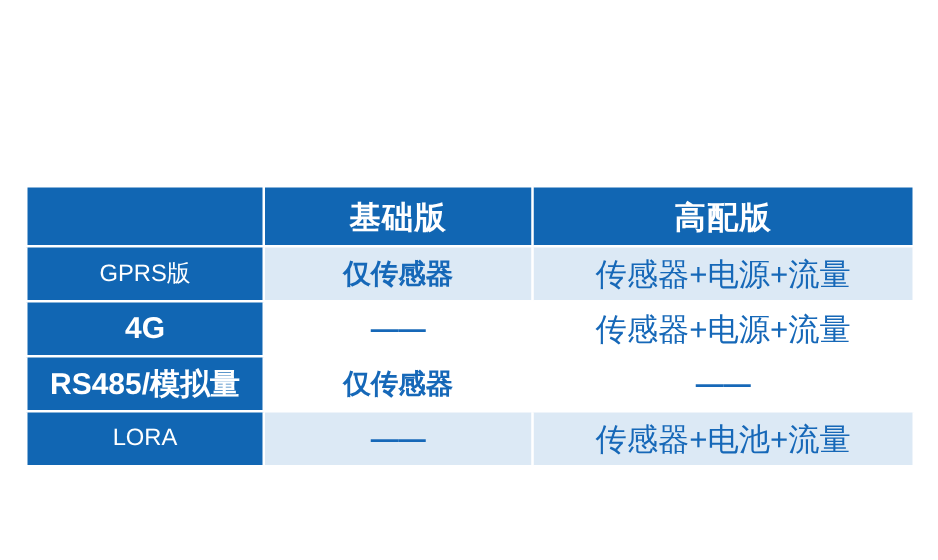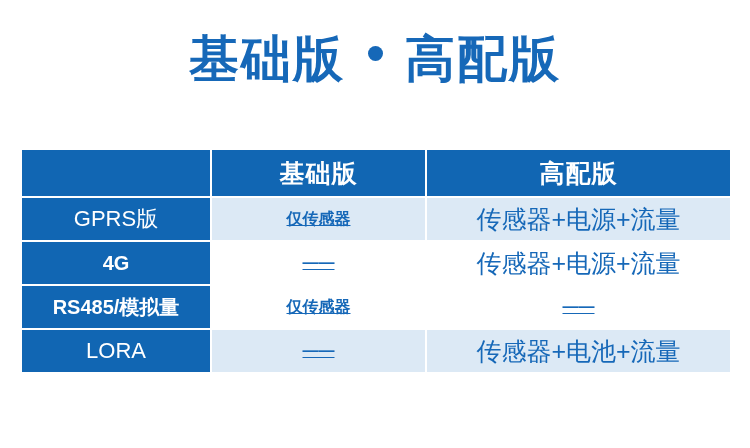--- a/index.html
+++ b/index.html
@@ -76,62 +76,56 @@
     font-size: 25px;
     font-weight: bold;
     letter-spacing: 1px;
   }
   tr.head th.blank {
     background: #1166b3;
   }
   
   tr.row td {
     height: 42px;
-    font-size: 22px;
+    font-size: 19px;
   }
   
   td.label {
     background: #1166b3;
     color: #ffffff;
     font-size: 21px;
     font-weight: normal;
   }
   td.label.bold {
     font-weight: bold;
-    font-size: 20px;
+    font-size: 24px;
   }
   
   td.val {
     color: #1668b8;
   }
   td.val.light {
     background: #dce9f5;
   }
   td.val.white {
     background: #ffffff;
   }
   td.val.big {
-    font-size: 16px;
+    font-size: 22px;
     font-weight: bold;
-    text-decoration: underline;
   }
   td.val.small {
     font-size: 25px;
   }
 </style>
 </head>
 <body>
 
 <div class="page">
 
-  <div class="title-wrap">
-    <span class="title-text">基础版</span>
-    <span class="title-dot"></span>
-    <span class="title-text">高配版</span>
-  </div>
 
   <div class="table-wrap">
     <table class="compare">
       <colgroup>
         <col class="c0">
           <col class="c1">
           <col class="c2">
       </colgroup>
       <tbody>
         <tr class="head">

